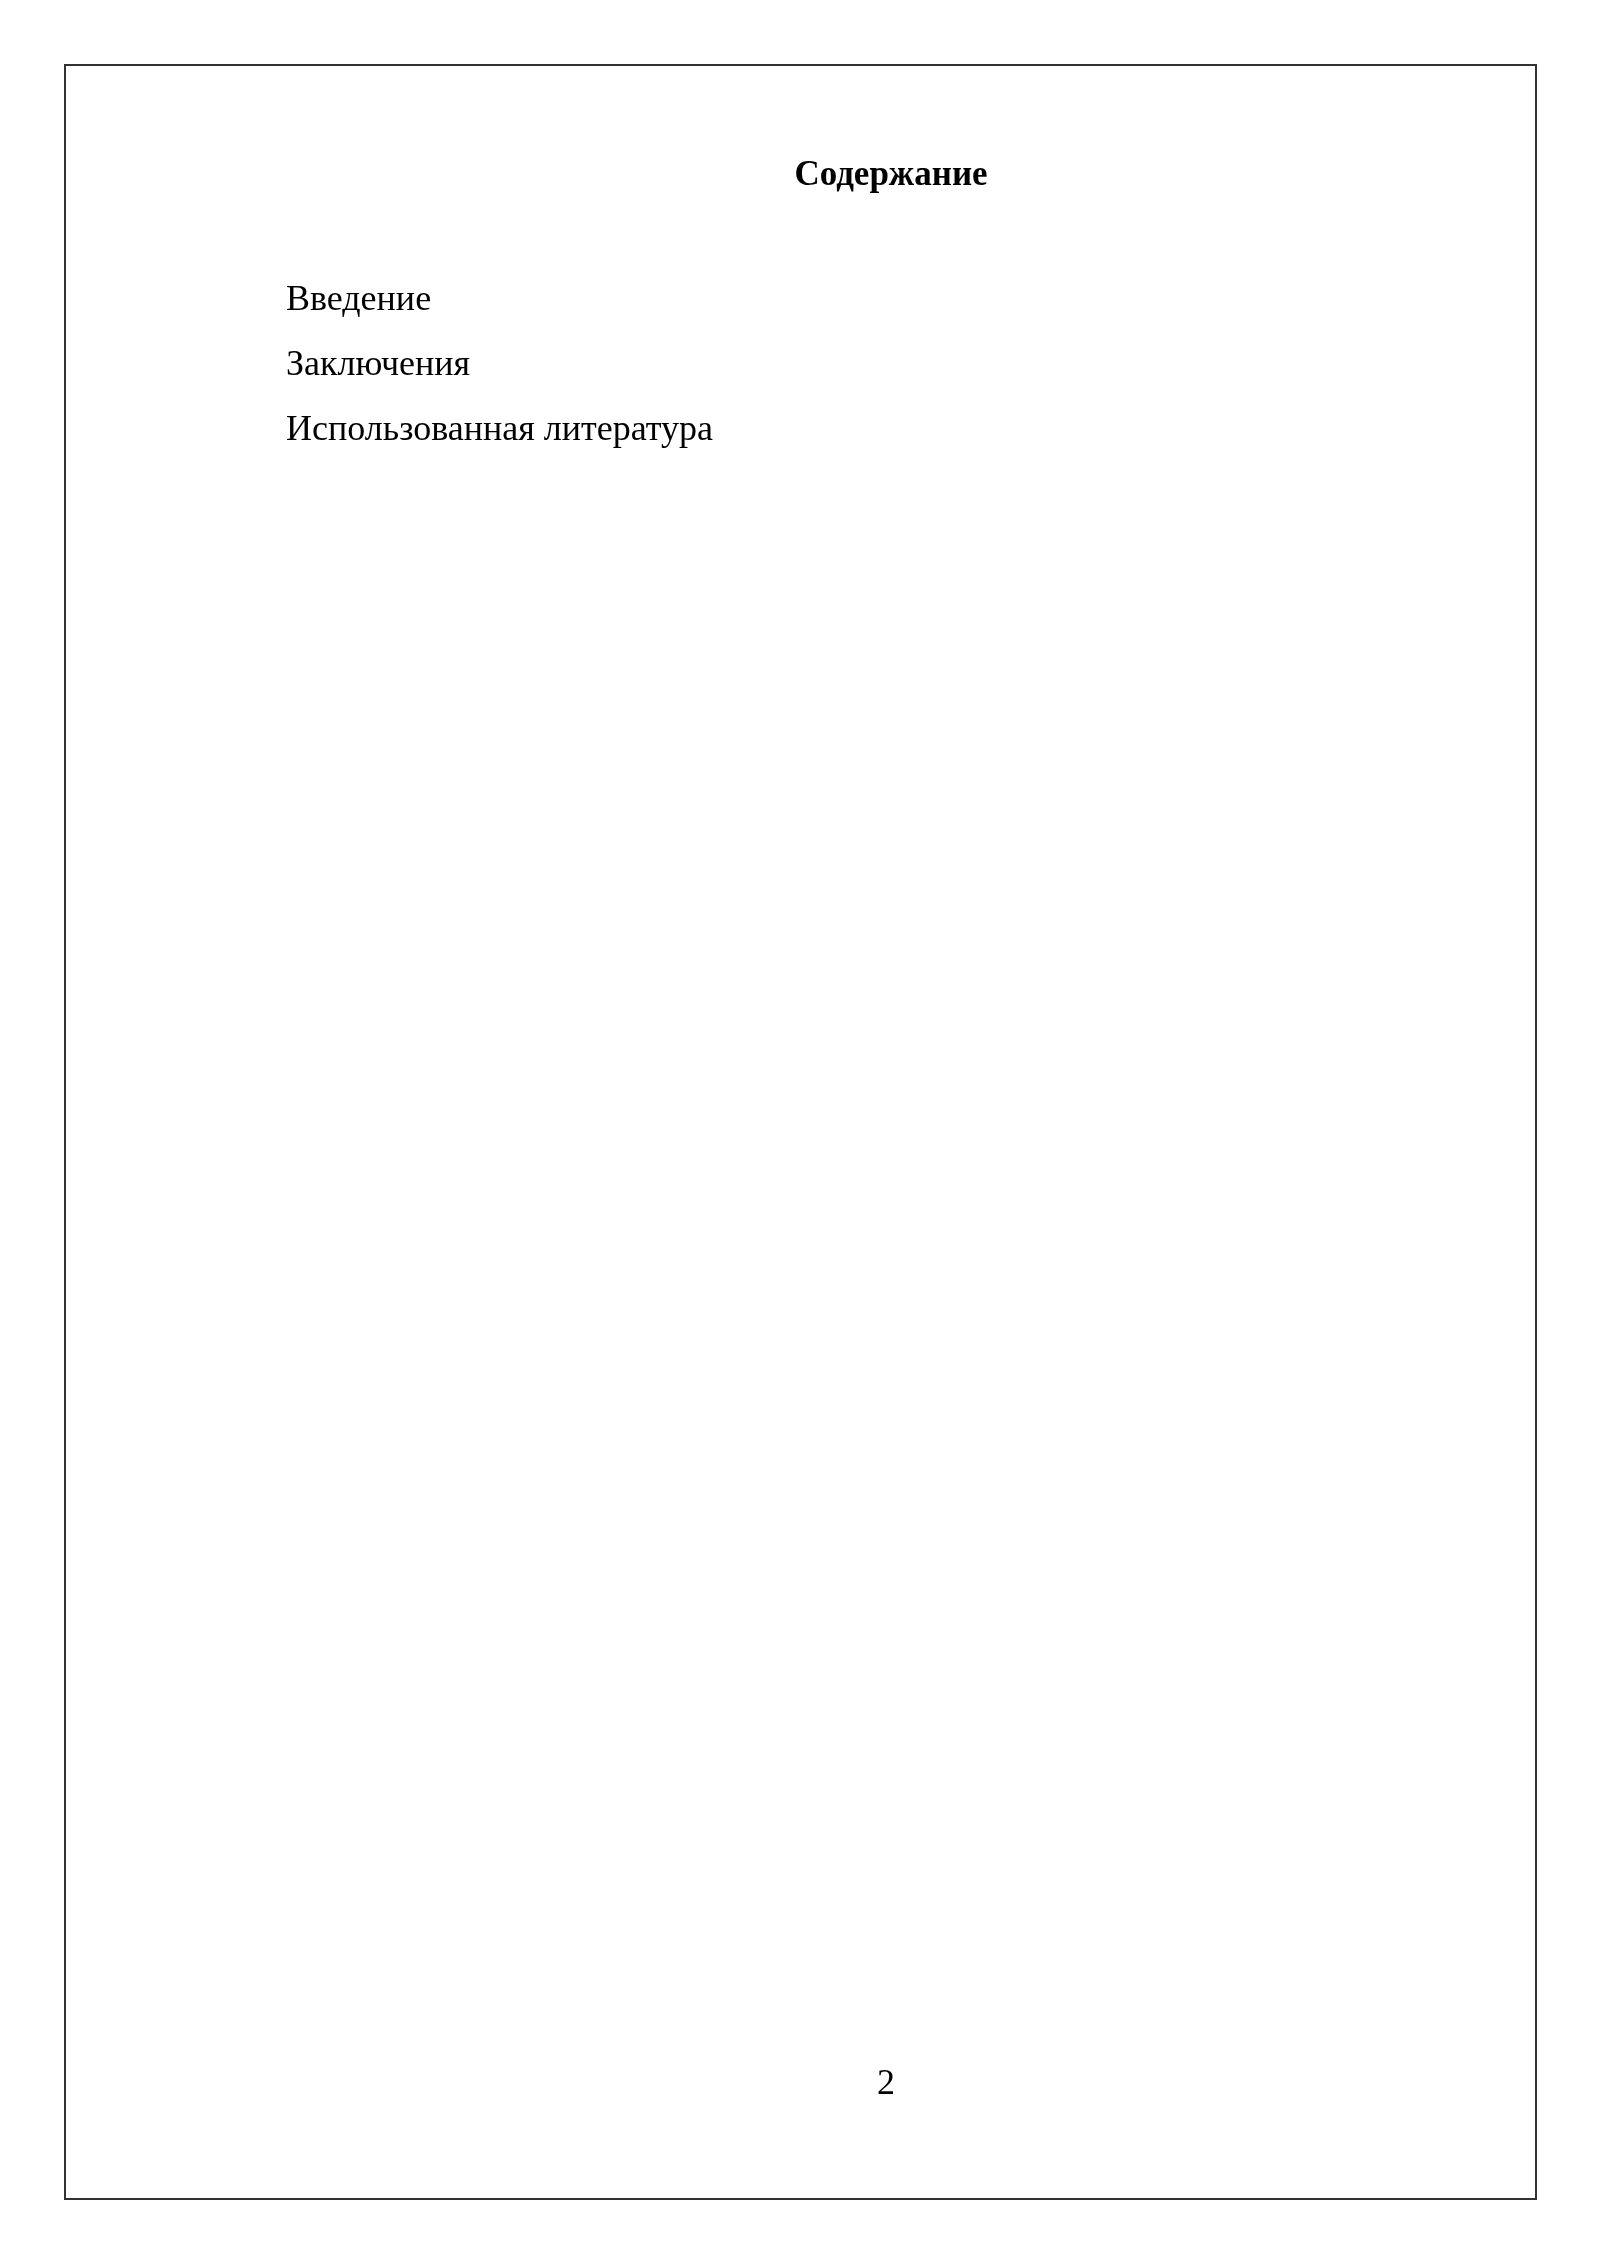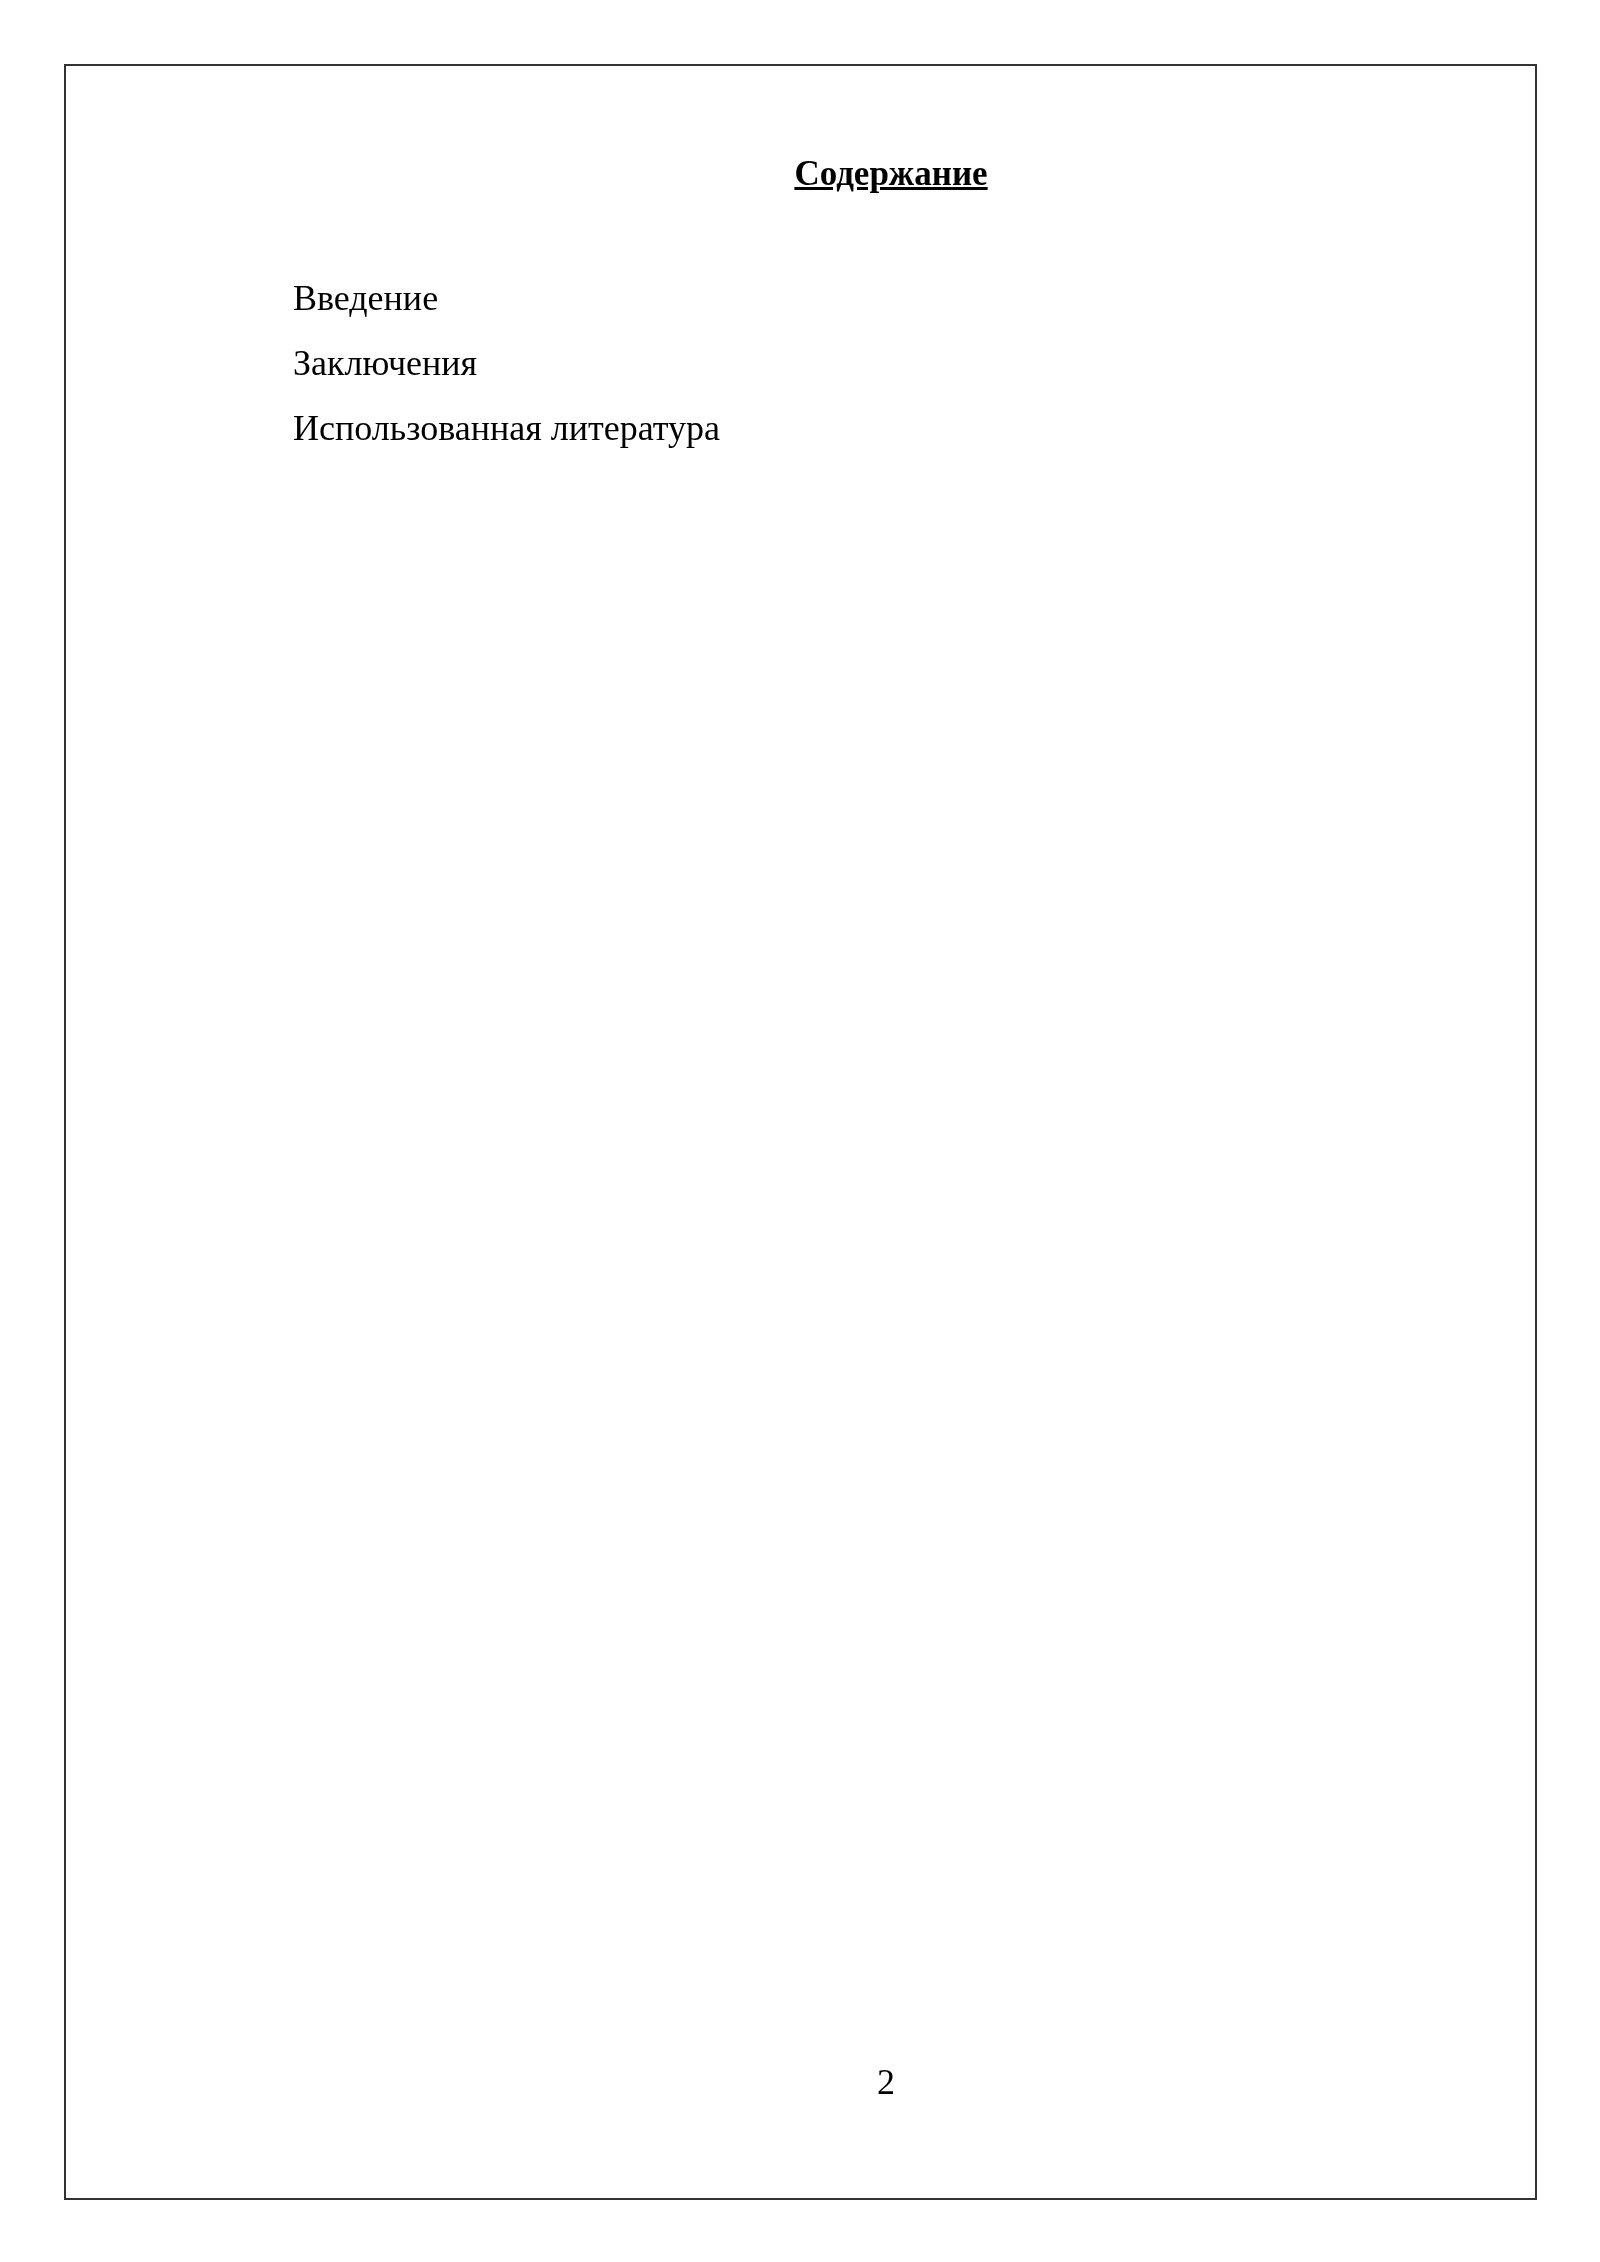--- a/index.html
+++ b/index.html
@@ -30,25 +30,24 @@
       left: 0;
       width: 1600px;
       top: 150px;
       margin: 0;
       text-align: center;
       font-weight: bold;
       font-size: 35px;
       line-height: 48px;
       padding-left: 182px;
       box-sizing: border-box;
-      text-decoration: underline;
     }
     .toc-list {
       position: absolute;
-      left: 293px;
+      left: 286px;
       top: 266px;
       margin: 0;
       padding: 0;
       list-style: none;
     }
     .toc-item {
       font-size: 36px;
       line-height: 65px;
       height: 65px;
       white-space: nowrap;

